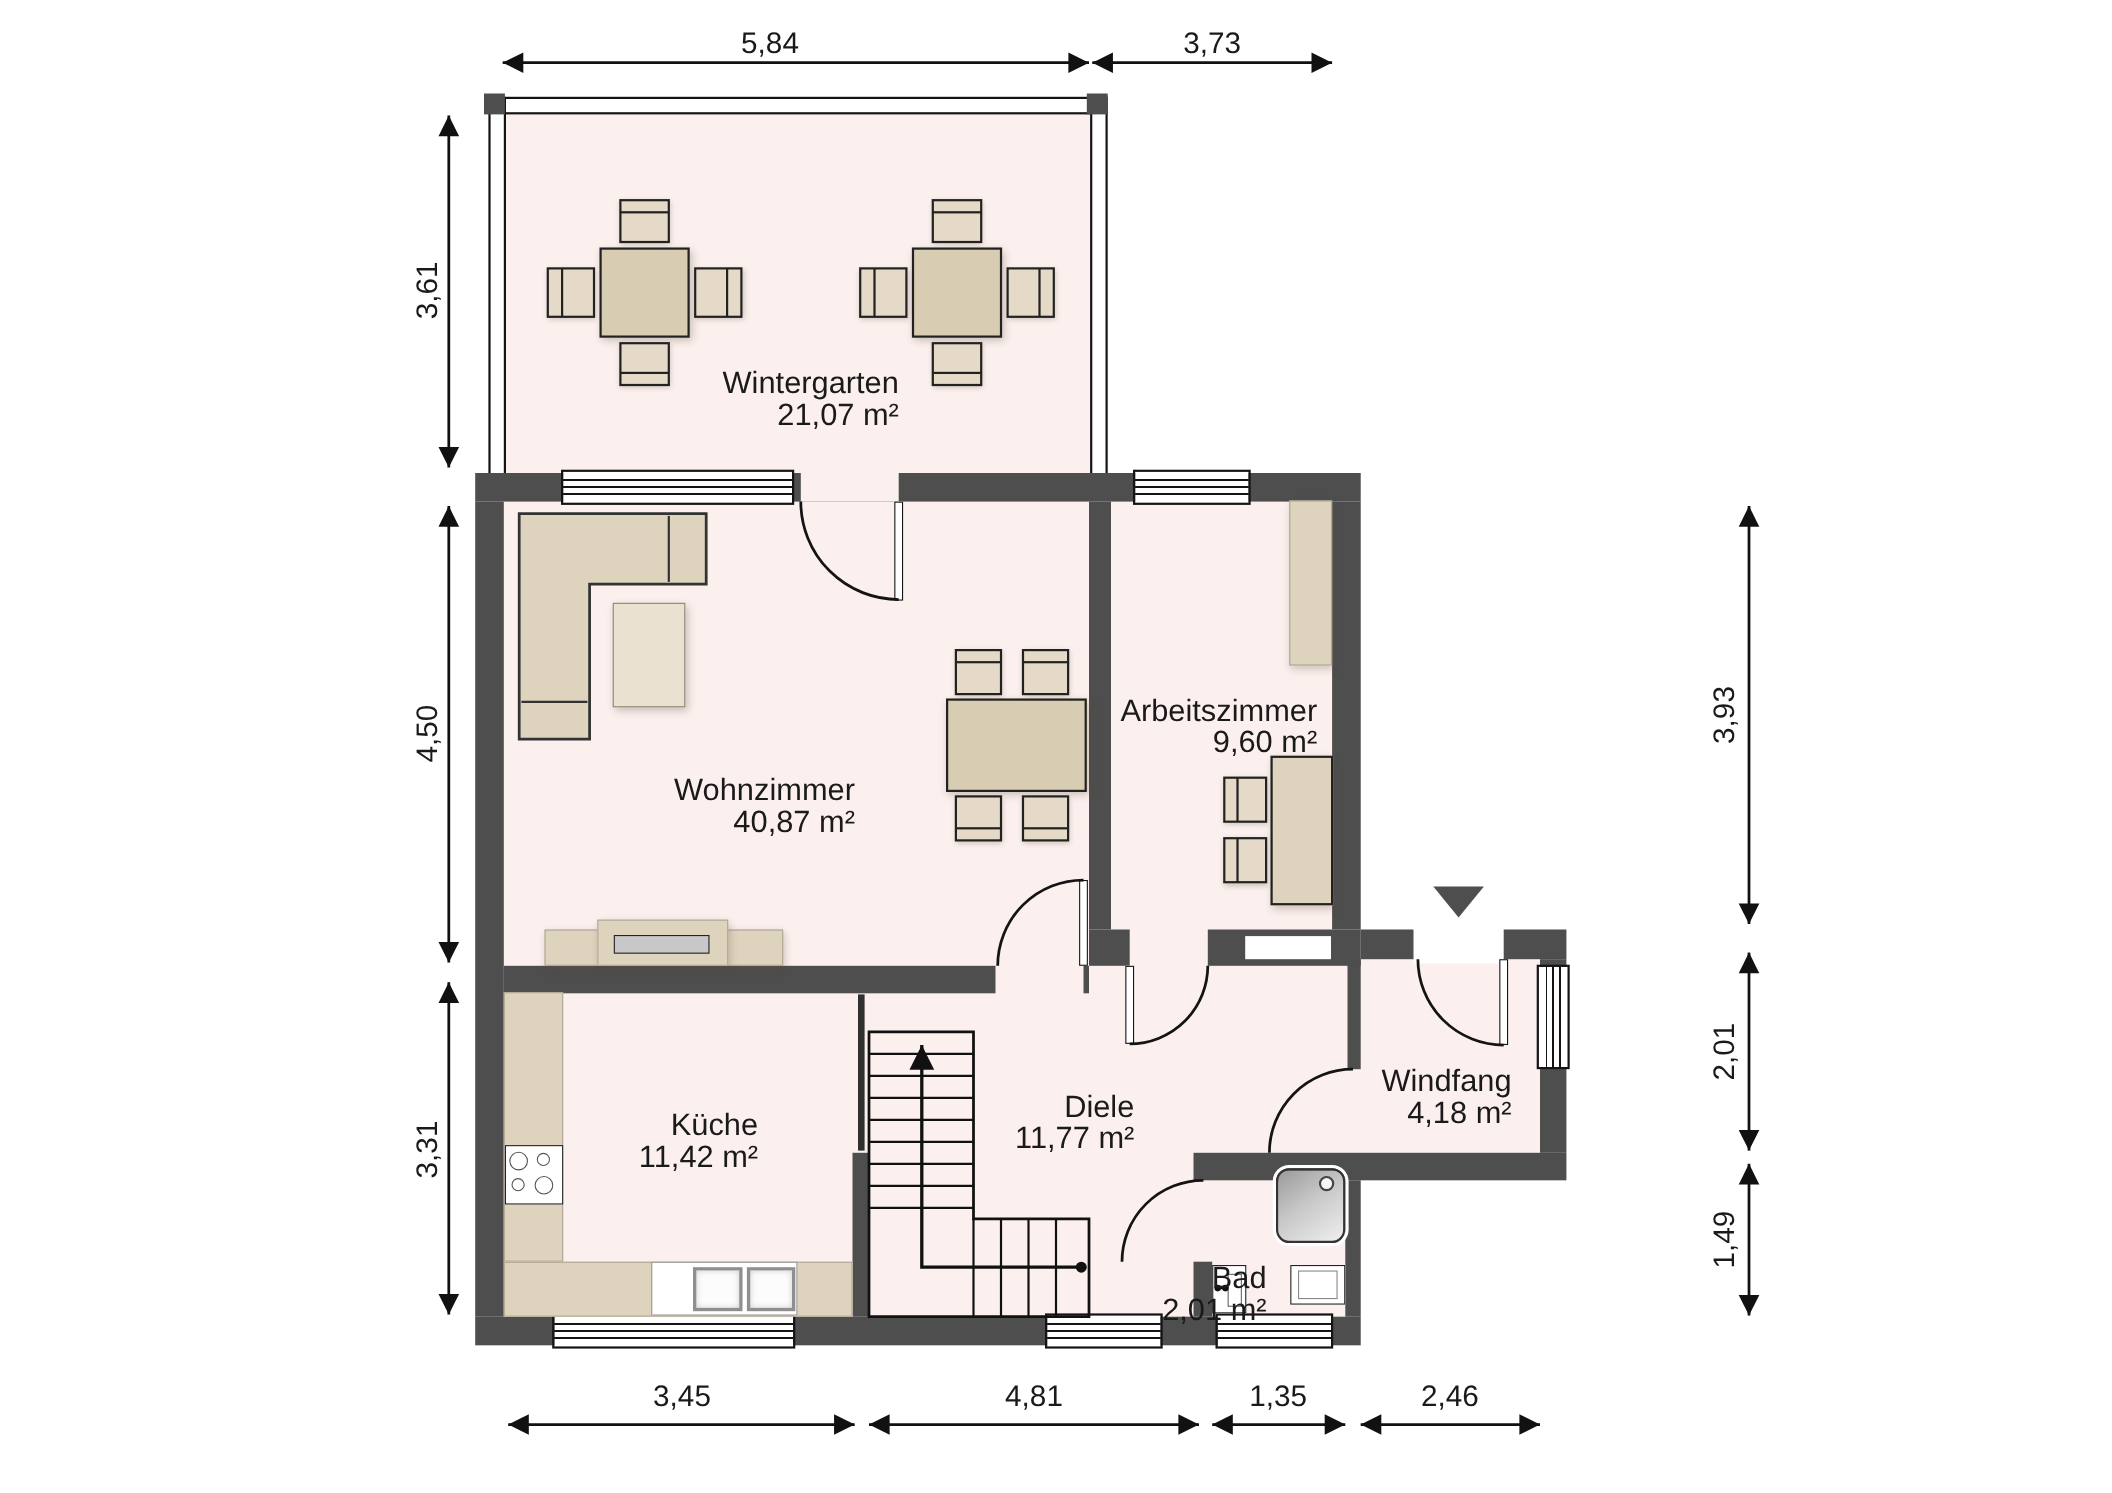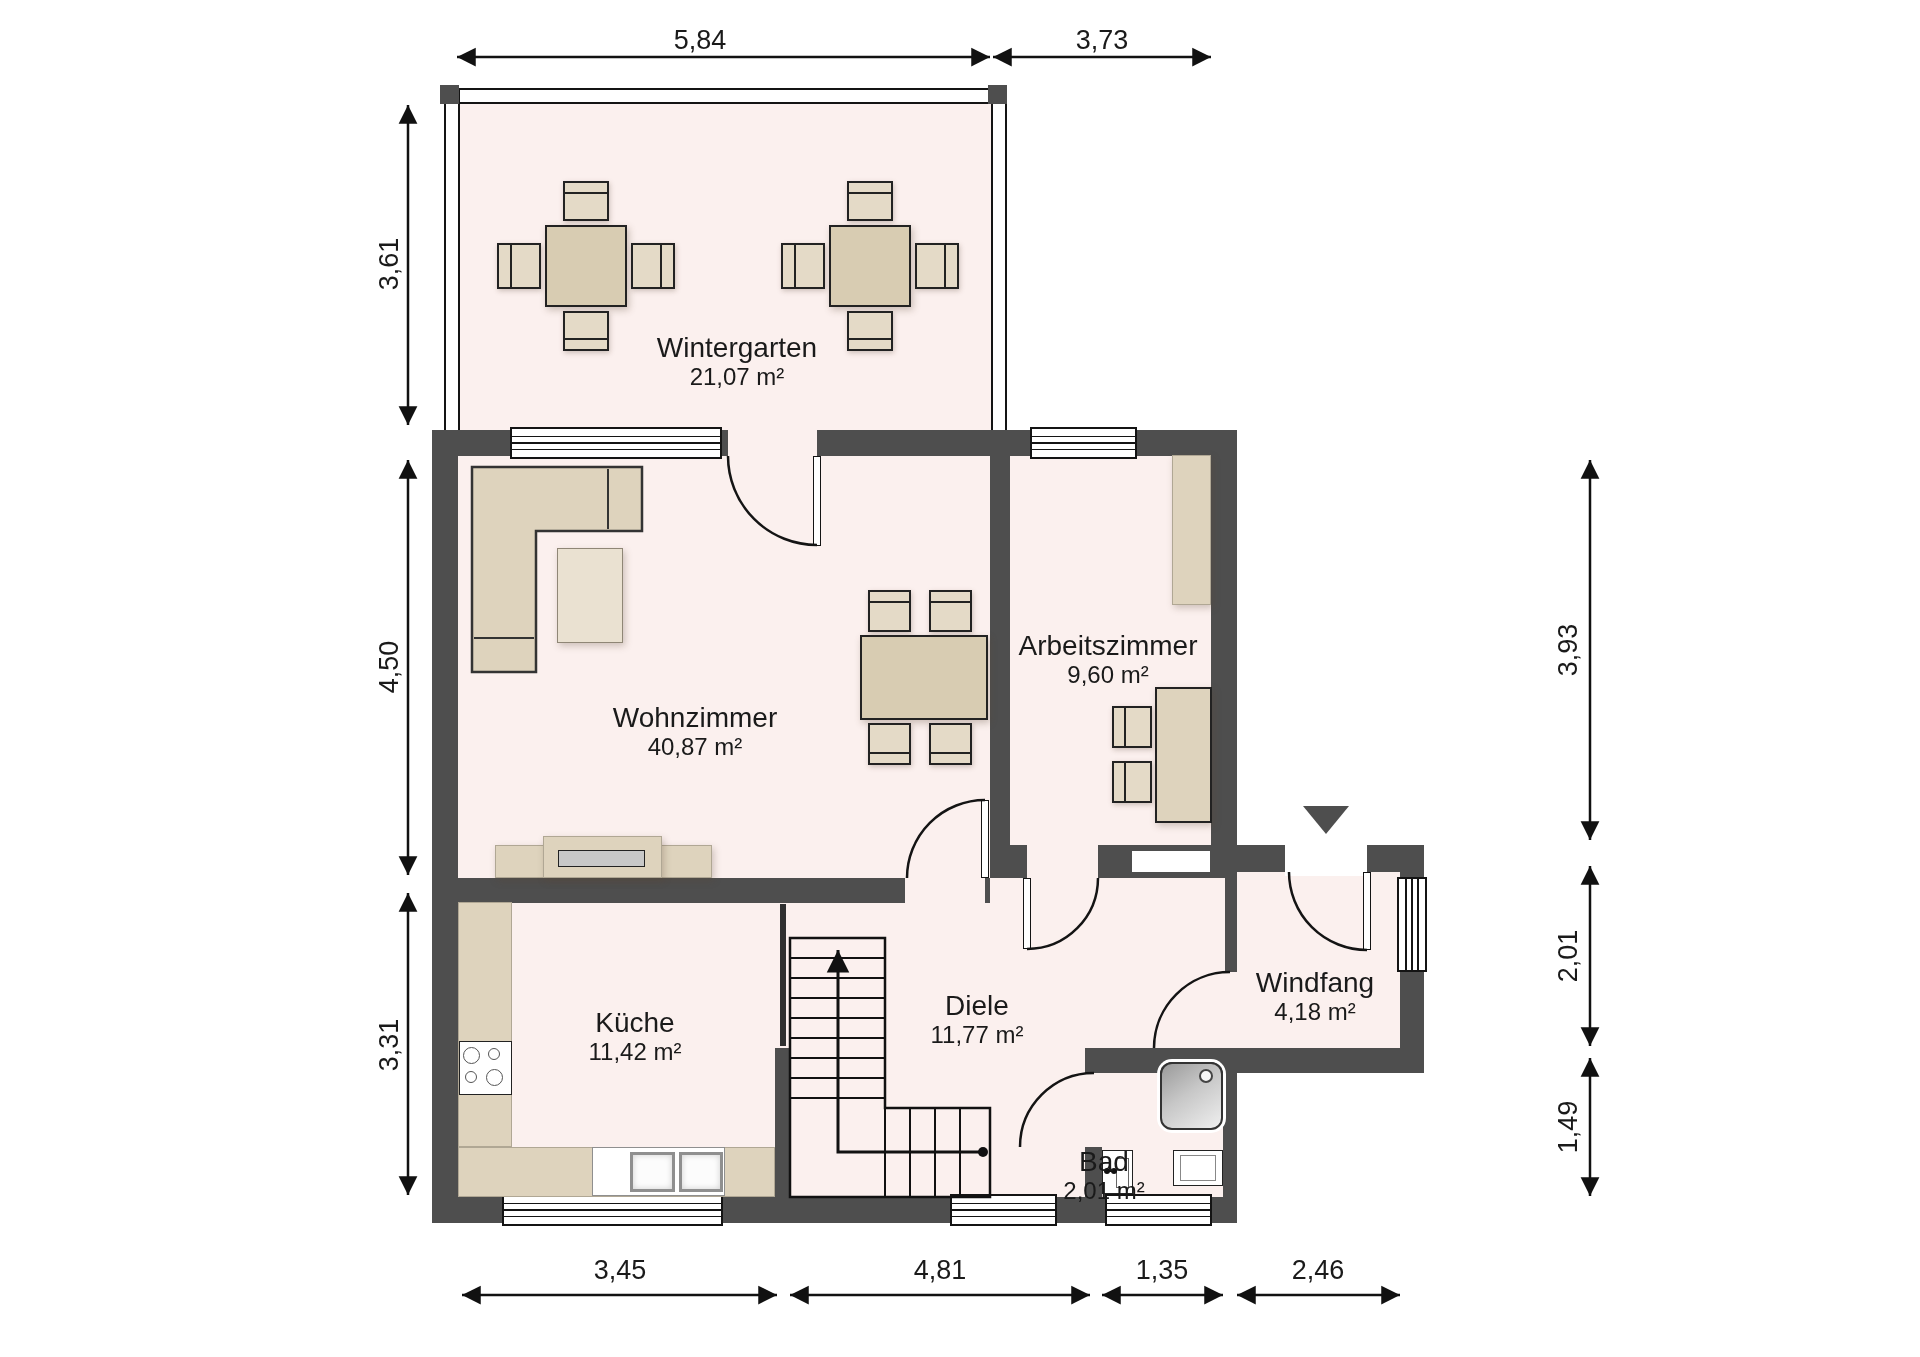--- a/index.html
+++ b/index.html
@@ -23,23 +23,23 @@
     box-shadow:2px 3px 7px rgba(90,70,50,.3);}
   .chair{position:absolute;background:#e4dac7;border:2px solid #222;box-sizing:border-box;
     box-shadow:1px 2px 5px rgba(90,70,50,.28);}
   .chair::after{content:"";position:absolute;}
   .chair.bt::after{left:-1px;right:-1px;top:24%;height:0;border-top:2px solid #222;}
   .chair.bb::after{left:-1px;right:-1px;bottom:24%;height:0;border-bottom:2px solid #222;}
   .chair.bl::after{top:-1px;bottom:-1px;left:28%;width:0;border-left:2px solid #222;}
   .chair.br::after{top:-1px;bottom:-1px;right:28%;width:0;border-right:2px solid #222;}
   .leaf{position:absolute;background:#fff;border:1.5px solid #141414;box-sizing:border-box;}
   .leaf-dark{position:absolute;background:#303030;}
-  .room-label{position:absolute;transform:translate(-50%,-50%);text-align:center;white-space:nowrap;}
+  .room-label{position:absolute;transform:translate(-50%,-50%);text-align:right;white-space:nowrap;}
   .room-name{font-size:28px;line-height:31px;}
-  .room-area{font-size:24px;line-height:27px;}
+  .room-area{font-size:28px;line-height:27px;}
   .dim-label{position:absolute;font-size:27px;transform:translate(-50%,-50%);white-space:nowrap;}
   .dim-label.rot{transform:translate(-50%,-50%) rotate(-90deg);}
   .white-box{position:absolute;background:#fff;border:1.5px solid #222;box-sizing:border-box;}
   .shower{position:absolute;border:2px solid #333;border-radius:12px;box-sizing:border-box;
     background:linear-gradient(145deg,#9a9a9a 0%,#c7c7c7 45%,#efefef 100%);box-shadow:0 0 0 3px #fff;}
   .drain{position:absolute;width:14px;height:14px;border:2px solid #444;border-radius:50%;background:#f6f6f6;box-sizing:border-box;}
   .burner{position:absolute;border:1.5px solid #555;border-radius:50%;background:#fff;box-sizing:border-box;}
   .basin{position:absolute;border:3px solid #8f8f8f;background:#fcfcfc;box-sizing:border-box;box-shadow:inset 0 0 6px rgba(0,0,0,.18);}
   svg.overlay{position:absolute;left:0;top:0;pointer-events:none;}
 </style>

